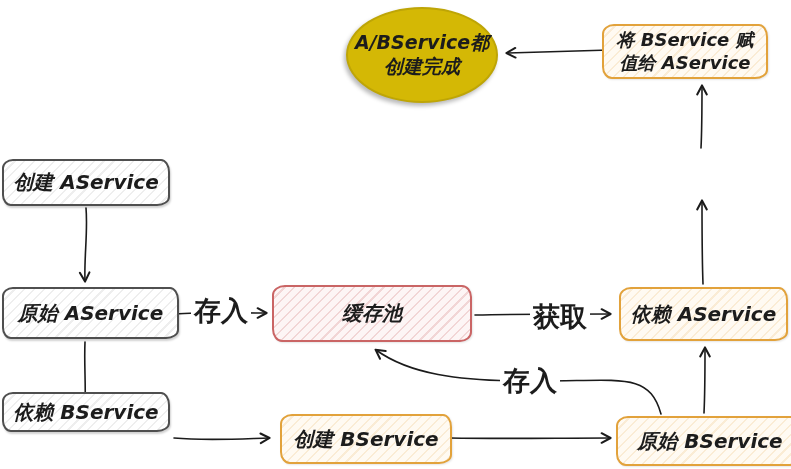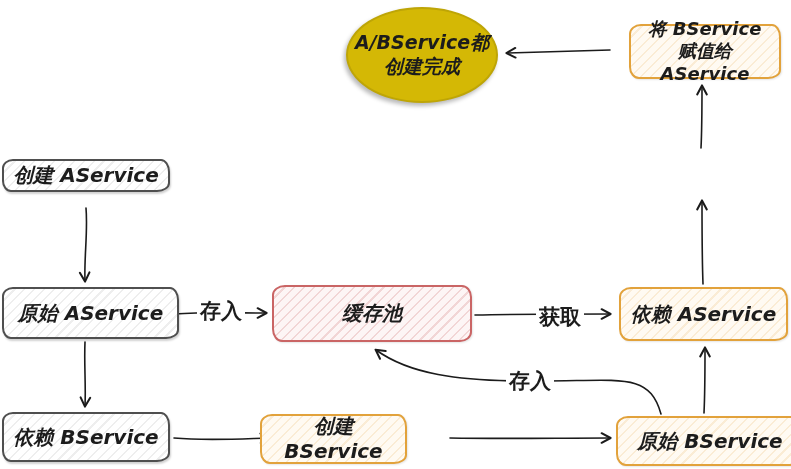--- a/index.html
+++ b/index.html
@@ -52,21 +52,21 @@
     background:#d4b805;
     box-shadow:-2px 3px 4px rgba(0,0,0,0.28);
     font-size:19px;
   }
   .node .lbl{display:block;font-style:italic;}
   .edge-label{
     position:absolute;z-index:3;
     transform:translate(-50%,-50%);
     background:#ffffff;
     padding:0 3px;
-    font-size:21px;font-weight:bold;
+    font-size:27px;font-weight:bold;
     white-space:nowrap;
   }
   .small-font{font-size:18px;}
 </style>
 </head>
 <body>
 
 <div class="canvas">
 
   <svg class="edges" width="791" height="469" viewBox="0 0 791 469">
@@ -83,50 +83,50 @@
       <path d="M174 438 C206 441 238 439 269 438" marker-end="url(#ah)"></path>
       <path d="M450 438 C504 439 557 438 610 438" marker-end="url(#ah)"></path>
       <path d="M661 414 C649 372 622 381 540 381 C455 382 408 373 376 350" marker-end="url(#ah)"></path>
       <path d="M704 413 C705 392 705 370 705 348" marker-end="url(#ah)"></path>
       <path d="M703 284 C702 257 702 229 702 201" marker-end="url(#ah)"></path>
       <path d="M701 148 C702 128 702 107 702 86" marker-end="url(#ah)"></path>
       <path d="M610 50 C575 51 541 52 507 53" marker-end="url(#ah)"></path>
     </g>
   </svg>
 
-  <div class="node gray" style="left:2px;top:159px;width:168px;height:33px">
+  <div class="node gray" style="left:2px;top:159px;width:168px;height:47px">
     <span class="lbl">创建 AService</span>
   </div>
 
   <div class="node gray" style="left:2px;top:287px;width:177px;height:52px">
     <span class="lbl">原始 AService</span>
   </div>
 
-  <div class="node gray" style="left:2px;top:412px;width:168px;height:50px">
+  <div class="node gray" style="left:2px;top:392px;width:168px;height:40px">
     <span class="lbl">依赖 BService</span>
   </div>
 
   <div class="node red" style="left:272px;top:285px;width:200px;height:57px">
     <span class="lbl">缓存池</span>
   </div>
 
-  <div class="node orange" style="left:260px;top:414px;width:147px;height:50px">
+  <div class="node orange" style="left:280px;top:414px;width:172px;height:50px">
     <span class="lbl">创建 BService</span>
   </div>
 
   <div class="node orange" style="left:616px;top:416px;width:188px;height:50px">
     <span class="lbl">原始 BService</span>
   </div>
 
   <div class="node orange" style="left:619px;top:287px;width:169px;height:54px">
     <span class="lbl">依赖 AService</span>
   </div>
 
 
-  <div class="node orange small-font" style="left:629px;top:24px;width:152px;height:55px">
+  <div class="node orange small-font" style="left:602px;top:24px;width:166px;height:55px">
     <span class="lbl">将 BService 赋值给 AService</span>
   </div>
 
   <div class="node ellipse" style="left:346px;top:7px;width:152px;height:96px">
     <span class="lbl">A/BService都创建完成</span>
   </div>
 
   <div class="edge-label" style="left:221px;top:311px">存入</div>
   <div class="edge-label" style="left:560px;top:317px">获取</div>
   <div class="edge-label" style="left:530px;top:381px">存入</div>

